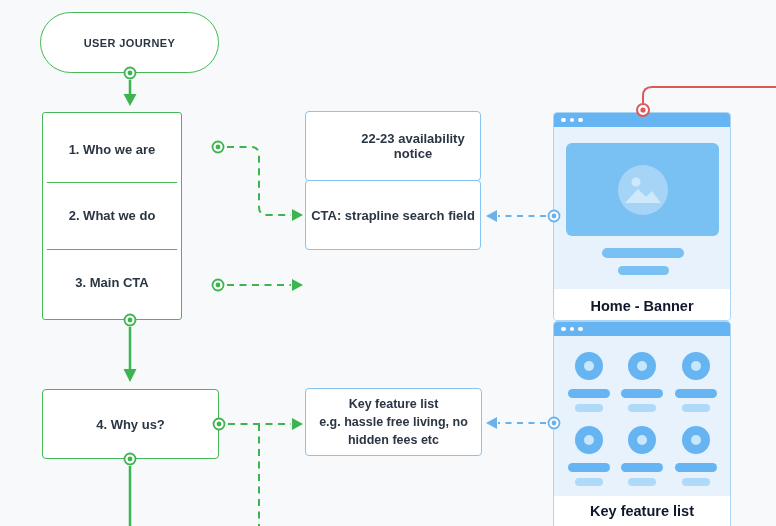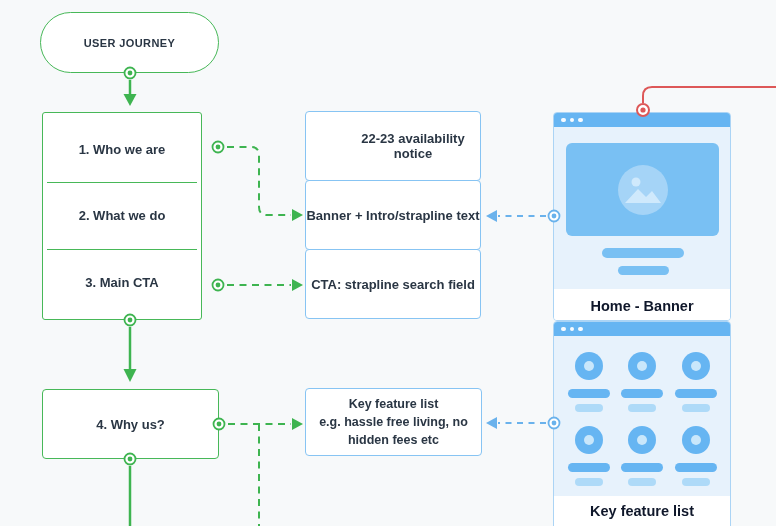--- a/index.html
+++ b/index.html
@@ -22,21 +22,21 @@
   
   .node{position:absolute;box-sizing:border-box;background:#fff;color:var(--ink);
         display:flex;align-items:center;justify-content:center;text-align:center;
         font-size:13px;font-weight:600;}
   .green-node{border:1.5px solid var(--green-border);}
   .blue-node{border:1.5px solid var(--blue-border);border-radius:4px;}
 
   .pill{left:40px;top:12px;width:179px;height:61px;border-radius:31px;
         font-size:11px;letter-spacing:.4px;font-weight:700;}
 
-  .stack{left:42px;top:112px;width:160px;height:208px;border-radius:3px;
+  .stack{left:42px;top:112px;width:140px;height:208px;border-radius:3px;
          display:flex;flex-direction:column;align-items:stretch;padding:4px;}
   .stack .row{flex:1;display:flex;align-items:center;justify-content:center;}
   .stack .row + .row{border-top:1.5px solid var(--green-border);}
 
   .why{left:42px;top:389px;width:177px;height:70px;border-radius:4px;}
 
   .bluestack{position:absolute;left:305px;top:111px;width:176px;}
   .bluestack .blue-node{position:relative;width:100%;height:70px;margin-top:-1px;}
   .bluestack .blue-node:first-child{margin-top:0;padding-left:40px;}
 
@@ -100,23 +100,20 @@
 
   <div class="node green-node why">
     <span>4. Why us?</span>
   </div>
 
   <div class="bluestack">
     <div class="node blue-node">
       <span>22-23 availability notice</span>
     </div>
     <div class="node blue-node">
-      <span>Banner + Intro/strapline text</span>
-    </div>
-    <div class="node blue-node">
       <span>CTA: strapline search field</span>
     </div>
   </div>
 
   <div class="node blue-node keynote">
     <span>Key feature list
 e.g. hassle free living, no
 hidden fees etc</span>
   </div>
 

